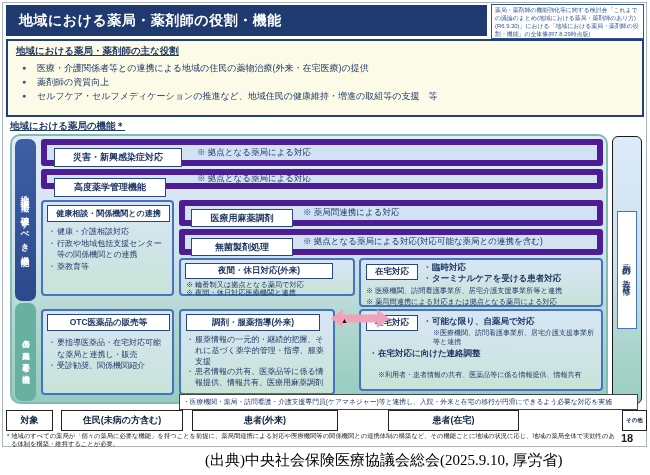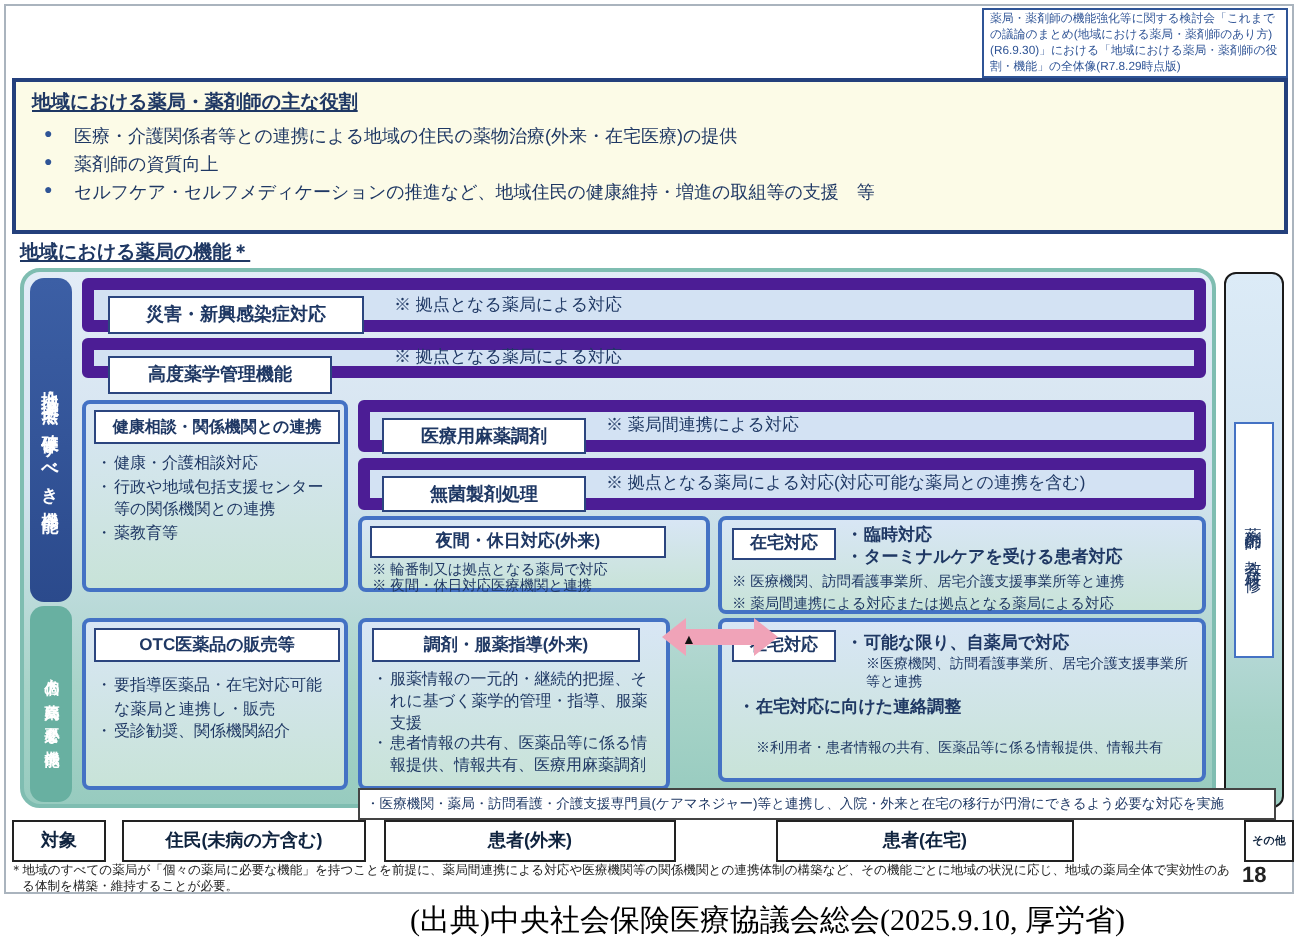--- a/index.html
+++ b/index.html
@@ -68,20 +68,23 @@
               padding-left: 6px; text-indent: -6px; }
   .pagenum { left: 621px; top: 432px; font-size: 11px; font-weight: bold; color: #222; }
   .caption { left: 205px; top: 451px; font-size: 15px; color: #000; font-family: "Liberation Serif", serif; }
 </style>
 </head>
 <body>
 
 <div id="slide">
   <div class="abs frame"></div>
 
+  <div class="abs hdr">
+    <span>地域における薬局・薬剤師の役割・機能</span>
+  </div>
   <div class="abs hdr-note">薬局・薬剤師の機能強化等に関する検討会「これまでの議論のまとめ(地域における薬局・薬剤師のあり方)(R6.9.30)」における「地域における薬局・薬剤師の役割・機能」の全体像(R7.8.29時点版)</div>
 
   <div class="abs roles">
     <div class="roles-title">地域における薬局・薬剤師の主な役割</div>
     <div class="rline">
       <span class="mk">●</span>
       <span class="tx">医療・介護関係者等との連携による地域の住民の薬物治療(外来・在宅医療)の提供</span>
     </div>
     <div class="rline">
       <span class="mk">●</span>
@@ -221,19 +224,19 @@
 
   <div class="abs edu">
     <div class="edu-label">
       <span class="vtext">薬剤師の教育・研修</span>
     </div>
   </div>
 
   <div class="tbox" style="left:6px;width:47px;">対象</div>
   <div class="tbox" style="left:61px;width:122px;">住民(未病の方含む)</div>
   <div class="tbox" style="left:192px;width:146px;">患者(外来)</div>
-  <div class="tbox" style="left:388px;width:149px;">患者(在宅)</div>
+  <div class="tbox" style="left:388px;width:131px;">患者(在宅)</div>
   <div class="tbox" style="left:622px;width:25px;font-size:5.5px;">その他</div>
 
   <div class="abs footnote">＊地域のすべての薬局が「個々の薬局に必要な機能」を持つことを前提に、薬局間連携による対応や医療機関等の関係機関との連携体制の構築など、その機能ごとに地域の状況に応じ、地域の薬局全体で実効性のある体制を構築・維持することが必要。</div>
   <div class="abs pagenum">18</div>
   <div class="abs caption">(出典)中央社会保険医療協議会総会(2025.9.10, 厚労省)</div>
 </div>
 
 </body></html>

